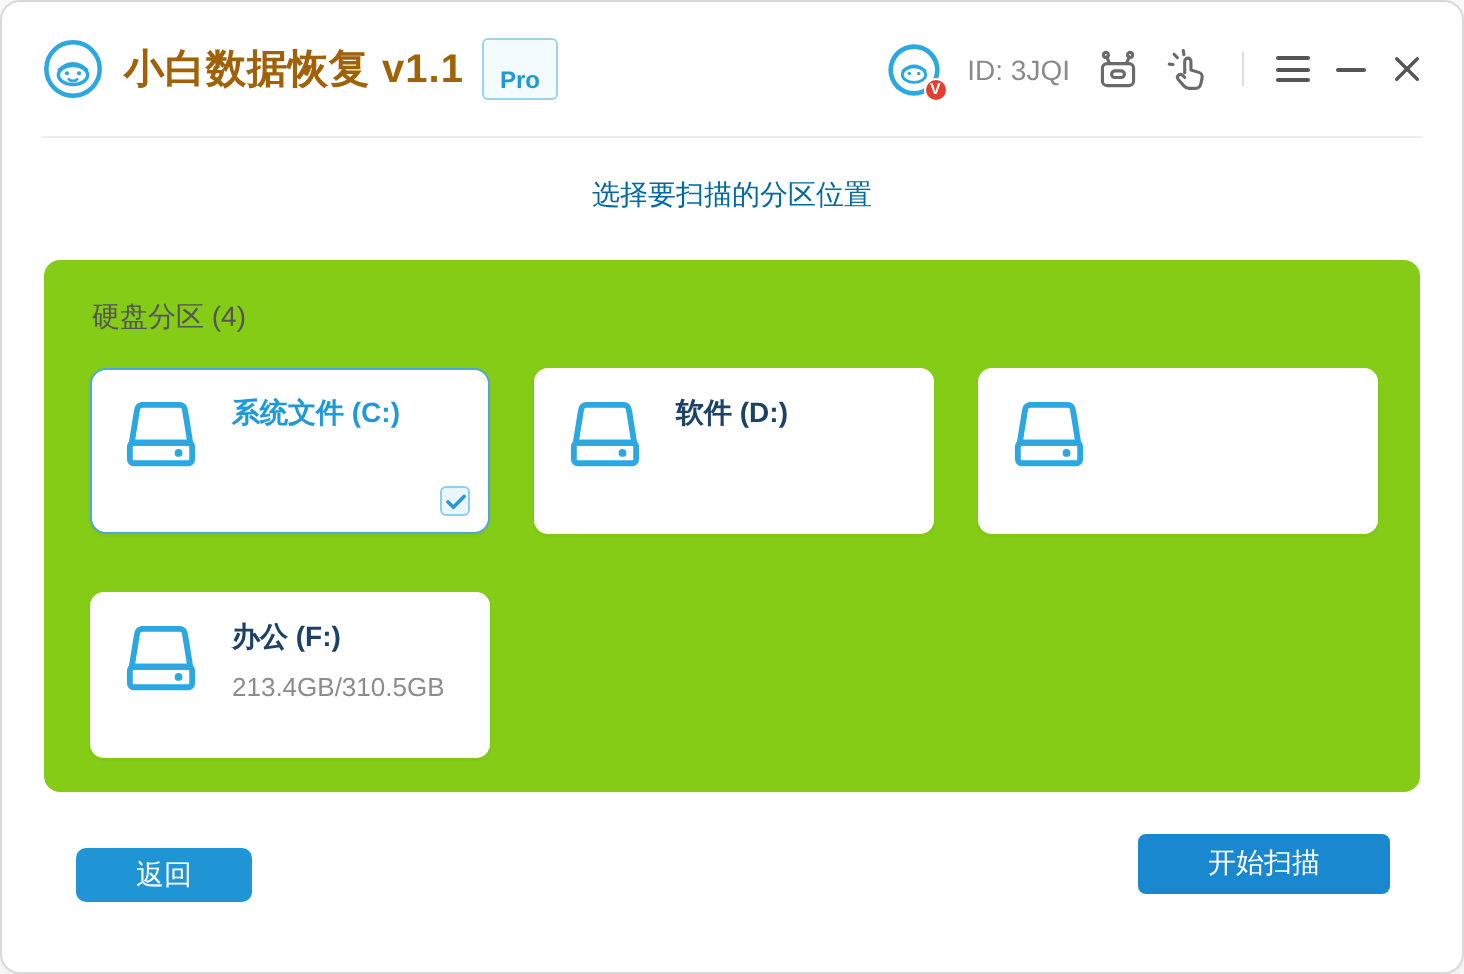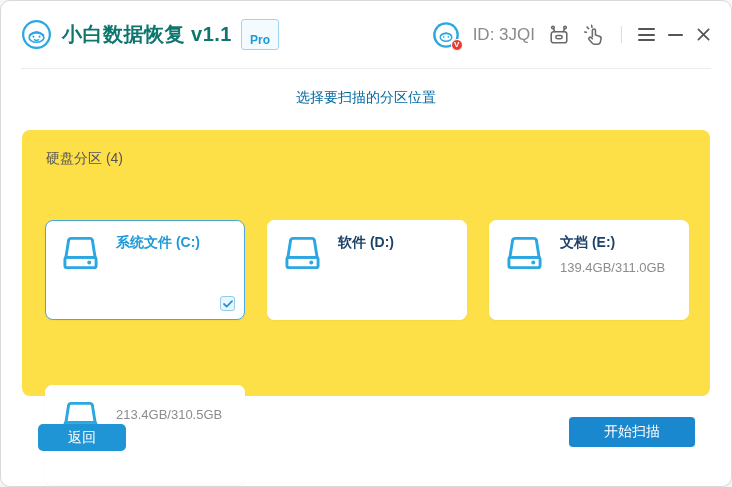--- a/index.html
+++ b/index.html
@@ -24,21 +24,21 @@
     padding:0 20px 0 20px;
   }
   .header-rule {
     position:absolute; left:20px; right:20px; top:67px;
     height:1px; background:#ececec;
   }
   .logo { width:31px; height:31px; flex:0 0 auto; }
   .app-title {
     margin-left:10px;
     font-size:20px; font-weight:bold;
-    color:#0f766e; letter-spacing:0.5px;
+    color:#a16207; letter-spacing:0.5px;
     white-space:nowrap;
   }
   .pro-badge {
     margin-left:9px;
     font-size:12px; font-weight:bold; color:#1b9ad7;
     border:1px solid #9ed3f0; border-radius:3px;
     padding:13px 8px 2px; line-height:14px;
     background:#f4fbff;
   }
   .header-right {
@@ -48,58 +48,57 @@
   .avatar-wrap { position:relative; width:28px; height:28px; cursor:pointer; }
   .avatar-wrap svg { width:28px; height:28px; }
   .vip-badge {
     position:absolute; right:-3px; bottom:-2px;
     width:12px; height:12px; border-radius:50%;
     background:#e53e30; color:#fff;
     font-size:8px; font-weight:bold;
     display:flex; align-items:center; justify-content:center;
     border:1px solid #fff;
   }
-  .user-id { font-size:17px; color:#8a8a8a; white-space:nowrap; }
+  .user-id { font-size:14px; color:#8a8a8a; white-space:nowrap; }
   .tool-icon { width:22px; height:22px; cursor:pointer; display:block; }
   .v-divider { width:1px; height:17px; background:#ddd; margin:0 3px; }
   .menu-icon { width:17px; height:13px; display:flex; flex-direction:column; justify-content:space-between; cursor:pointer; }
   .menu-icon i { display:block; height:2px; background:#555; border-radius:1px; }
   .min-icon { width:15px; height:2px; background:#555; border-radius:1px; cursor:pointer; }
   .close-icon { width:15px; height:15px; cursor:pointer; }
   
   .subtitle {
     margin-top:21px;
     text-align:center;
     font-size:14px; color:#0369a1;
   }
   
   .panel {
     margin:23px 21px 0;
     height:266px;
-    background:#fde047;
+    background:#84cc16;
     border-radius:8px;
     padding:17px 23px 0;
   }
   .panel-header { font-size:14px; color:#555; margin:3px 0 16px 1px; }
   .cards {
     display:grid;
     grid-template-columns:repeat(3, 200px);
     column-gap:22px; row-gap:29px;
   }
   .card {
-    width:200px; height:100px;
+    width:200px; height:83px;
     background:#fff;
     border:1px solid #ffffff;
     border-radius:7px;
     padding:13px 12px 0 14px;
     display:flex; align-items:flex-start;
     position:relative;
     cursor:pointer;
     box-shadow:0 1px 2px rgba(0,0,0,0.04);
-    margin-top:36px;
   }
   .card.selected { border:1px solid #4aa7e0; border-radius:8px; }
   .drive-icon { width:41px; height:37px; margin-right:15px; margin-top:1px; flex:0 0 auto; }
   .card-name { font-size:14px; font-weight:bold; color:#1d4269; white-space:nowrap; }
   .card.selected .card-name { color:#1f9ad8; }
   .card-size { font-size:13px; color:#8c8c8c; margin-top:8px; white-space:nowrap; }
   .checkbox {
     position:absolute; right:9px; bottom:8px;
     width:15px; height:15px;
     border:1px solid #8ecdee; border-radius:3px;
@@ -225,33 +224,30 @@
           <div class="card-name">软件 (D:)</div>
         </div>
       </div>
 
       <div class="card">
         <svg class="drive-icon" viewBox="0 0 41 38" fill="none" stroke="#2ba7e2" stroke-width="3" stroke-linejoin="round">
           <path d="M11 3.5 H30 A2.8 2.8 0 0 1 32.8 6 L35.5 23 H5.5 L8.2 6 A2.8 2.8 0 0 1 11 3.5 Z"></path>
           <rect x="4.5" y="23" width="32" height="10.5" rx="2"></rect>
           <circle cx="29.5" cy="28.2" r="2" fill="#2ba7e2" stroke="none"></circle>
         </svg>
+      </div>
+
+      <div class="card">
+        <svg class="drive-icon" viewBox="0 0 41 38" fill="none" stroke="#2ba7e2" stroke-width="3" stroke-linejoin="round">
+          <path d="M11 3.5 H30 A2.8 2.8 0 0 1 32.8 6 L35.5 23 H5.5 L8.2 6 A2.8 2.8 0 0 1 11 3.5 Z"></path>
+          <rect x="4.5" y="23" width="32" height="10.5" rx="2"></rect>
+          <circle cx="29.5" cy="28.2" r="2" fill="#2ba7e2" stroke="none"></circle>
+        </svg>
         <div>
-          <div class="card-name">文档 (E:)</div>
-          <div class="card-size">139.4GB/311.0GB</div>
-        </div>
-      </div>
-
-      <div class="card">
-        <svg class="drive-icon" viewBox="0 0 41 38" fill="none" stroke="#2ba7e2" stroke-width="3" stroke-linejoin="round">
-          <path d="M11 3.5 H30 A2.8 2.8 0 0 1 32.8 6 L35.5 23 H5.5 L8.2 6 A2.8 2.8 0 0 1 11 3.5 Z"></path>
-          <rect x="4.5" y="23" width="32" height="10.5" rx="2"></rect>
-          <circle cx="29.5" cy="28.2" r="2" fill="#2ba7e2" stroke="none"></circle>
-        </svg>
-        <div>
+          <div class="card-name">办公 (F:)</div>
           <div class="card-size">213.4GB/310.5GB</div>
         </div>
       </div>
 
     </div>
   </div>
 
   <button class="btn btn-back">返回</button>
   <button class="btn btn-scan">开始扫描</button>
 

